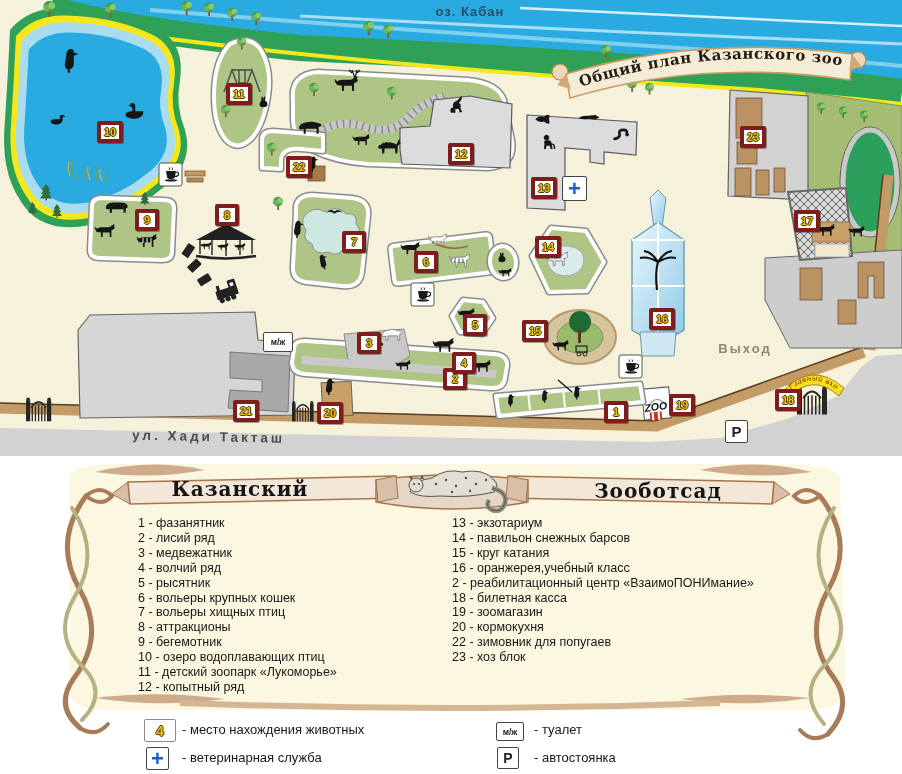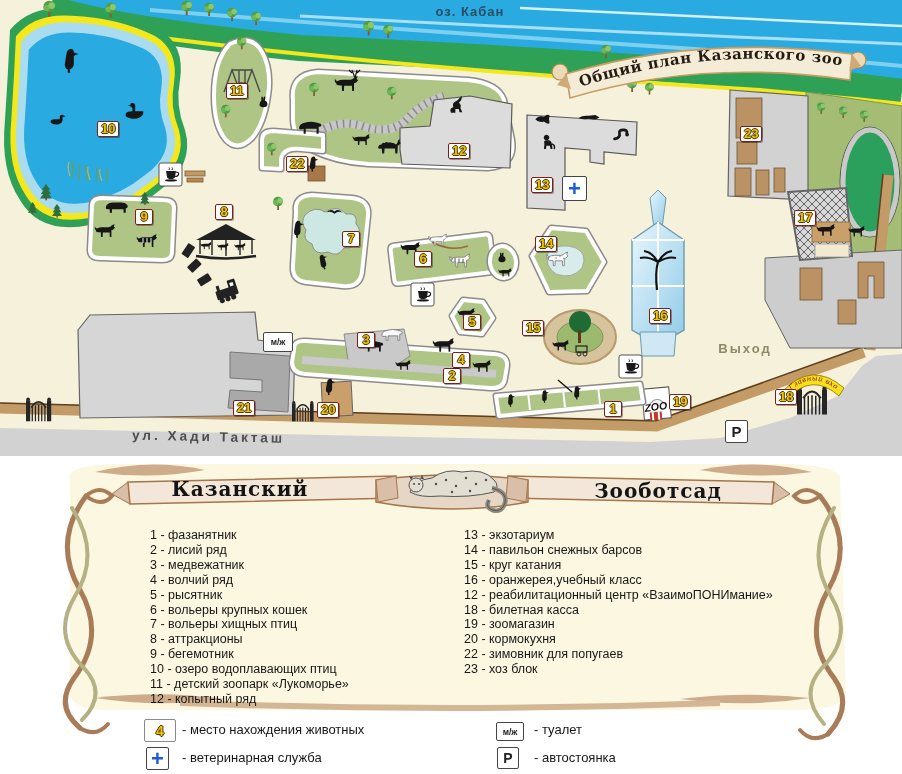--- a/index.html
+++ b/index.html
@@ -11,30 +11,30 @@
   
   .enc-rim{fill:none;stroke:#8b8b8b;stroke-width:7;stroke-linejoin:round;}
   .enc-core{fill:#afc586;stroke:#ffffff;stroke-width:4;stroke-linejoin:round;}
   .bld{fill:#dcdcdc;stroke:#5a5a5a;stroke-width:1.2;}
   .brn{fill:#bb9263;stroke:#6d5434;stroke-width:0.8;}
   .ani{fill:#161616;}
   .aniw{fill:#fafafa;stroke:#6a6a6a;stroke-width:0.7;}
   .wall{stroke:#c29b66;stroke-width:11;fill:none;}
   .walledge{stroke:#5d4020;stroke-width:1.6;fill:none;}
   
-  .marker{position:absolute;z-index:3;background:#fff;border:1px solid #7f1d1d;border-radius:2px;
-    box-shadow:1px 1px 0 rgba(0,0,0,.35);color:#f2c20d;font-weight:bold;font-size:13px;
+  .marker{position:absolute;z-index:3;background:#fff;border:4px solid #7f1d1d;border-radius:2px;
+    box-shadow:1px 1px 0 rgba(0,0,0,.35);color:#f2c20d;font-weight:bold;font-size:11px;
     line-height:12px;padding:1px 3px;min-width:10px;text-align:center;
     text-shadow:-1px 0 #4a3b00,1px 0 #4a3b00,0 -1px #4a3b00,0 1px #4a3b00;}
   .sign{position:absolute;z-index:3;background:#fff;border:1px solid #444;border-radius:2px;
     color:#222;font-weight:bold;display:flex;align-items:center;justify-content:center;}
   .ltitle{position:absolute;z-index:3;font-family:"DejaVu Serif",serif;font-weight:bold;
     font-size:20px;color:#141414;letter-spacing:1px;text-align:center;width:200px;}
   .col{position:absolute;z-index:3;font-size:12.5px;line-height:14.9px;color:#171717;white-space:nowrap;}
-  .col ul{list-style:none;margin:12px;padding:0;}
+  .col ul{list-style:none;margin:0;padding:0;}
   .keytext{position:absolute;z-index:3;font-size:13px;color:#171717;text-align:center;}
   .vetplus{color:#1d5fd0;font-size:22px;line-height:16px;font-weight:900;}
 </style>
 </head>
 <body>
 
 <div class="wrap">
 
 <svg class="mapsvg" width="902" height="456" viewBox="0 0 902 456">
   <defs>
@@ -522,21 +522,21 @@
     <li>11 - детский зоопарк «Лукоморье»</li>
     <li>12 - копытный ряд</li>
   </ul>
 </div>
 <div class="col" style="left:452px;top:516px">
   <ul>
     <li>13 - экзотариум</li>
     <li>14 - павильон снежных барсов</li>
     <li>15 - круг катания</li>
     <li>16 - оранжерея,учебный класс</li>
-    <li>12 - реабилитационный центр «ВзаимоПОНИмание»</li>
+    <li>2 - реабилитационный центр «ВзаимоПОНИмание»</li>
     <li>18 - билетная касса</li>
     <li>19 - зоомагазин</li>
     <li>20 - кормокухня</li>
     <li>22 - зимовник для попугаев</li>
     <li>23 - хоз блок</li>
   </ul>
 </div>
 
 <div class="sign" style="left:144px;top:719px;width:30px;height:21px;border-color:#8a8a8a;
      color:#f2c20d;font-size:14px;text-shadow:-1px 0 #4a3b00,1px 0 #4a3b00,0 -1px #4a3b00,0 1px #4a3b00">4</div>

